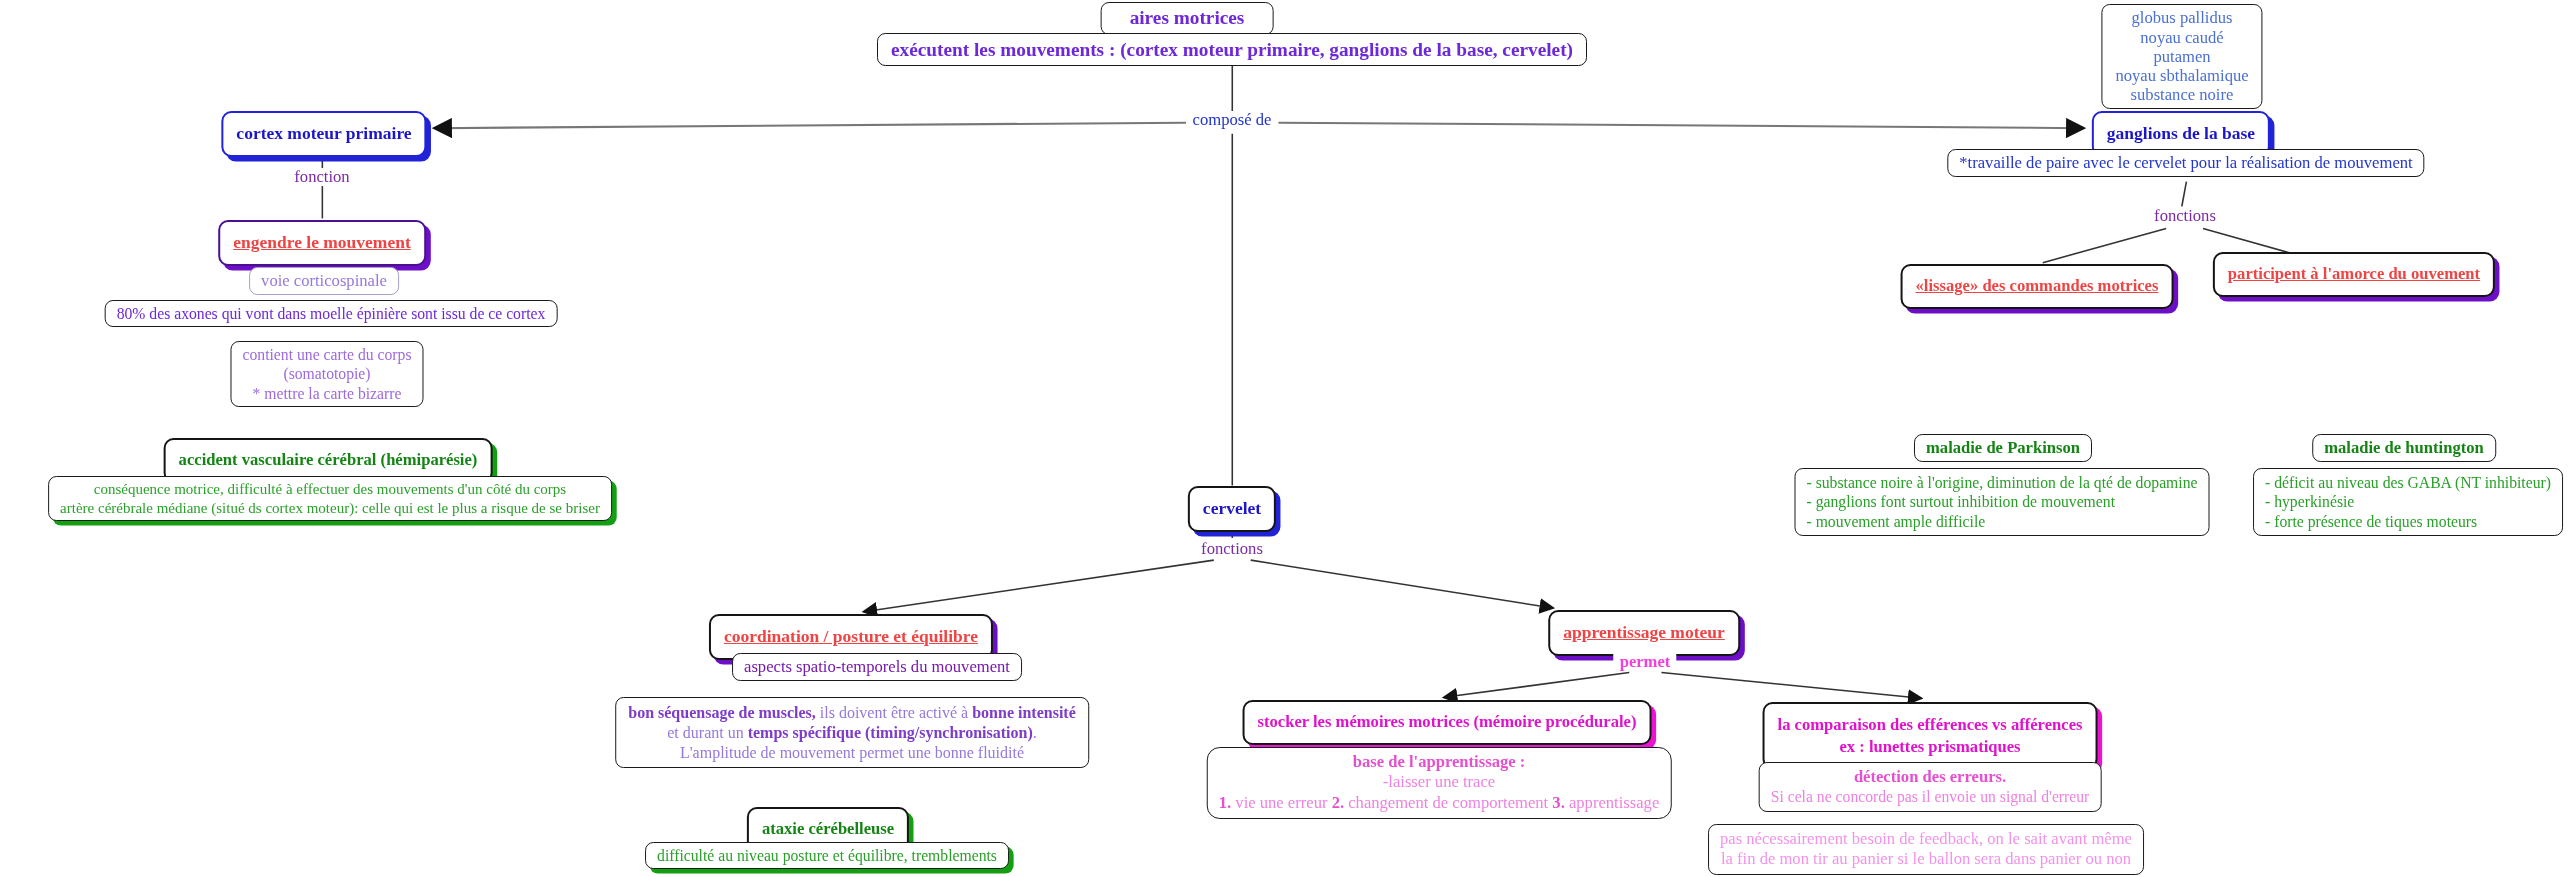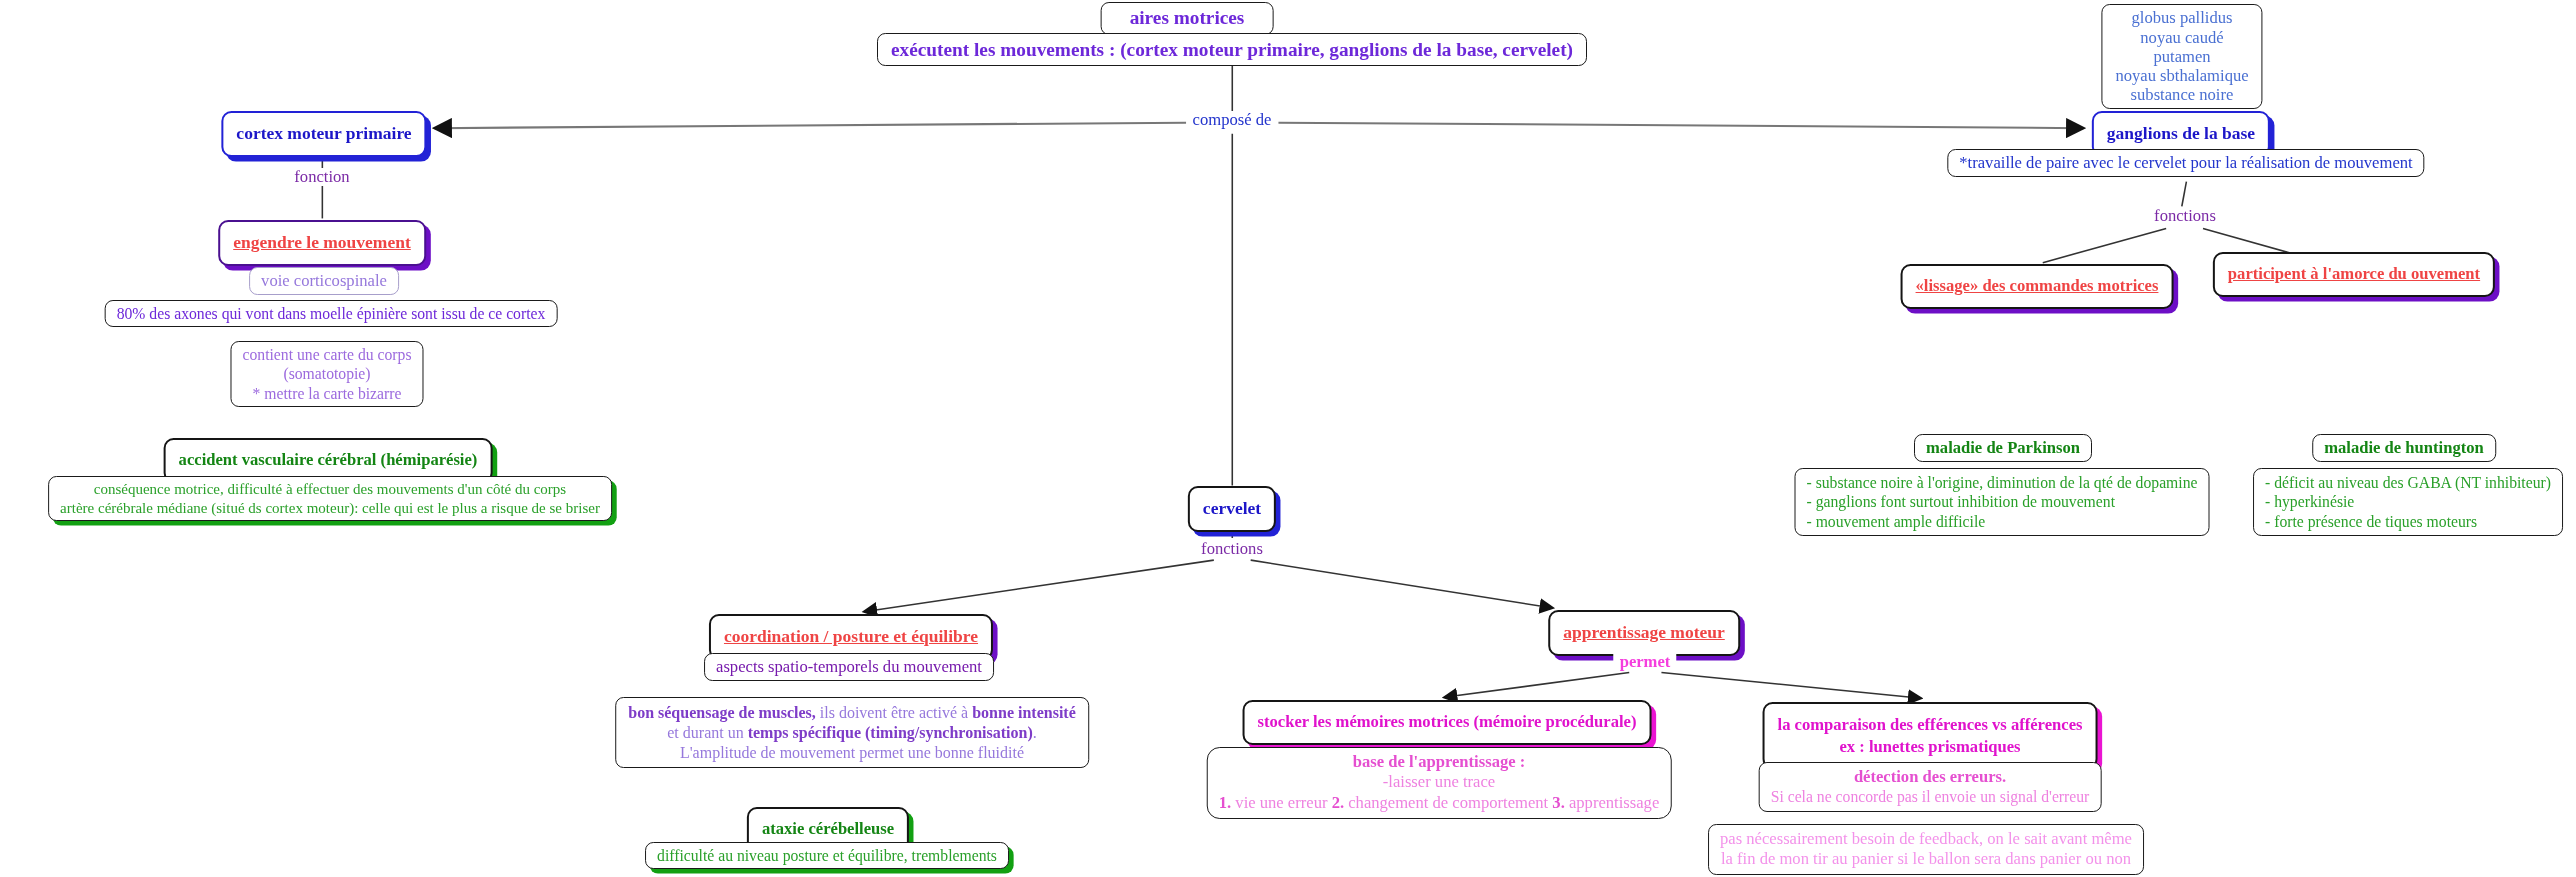--- a/index.html
+++ b/index.html
@@ -24,21 +24,21 @@
               font-size:16.6px;line-height:1.1;}
   .ln{display:block;}
   
   .c-black{color:#6d28d9;}
   .c-blue{color:#1c16c8;}
   .c-bluelist{color:#4a70d2;}
   .c-bluetx{color:#2336cc;}
   .c-bluelbl{color:#2233cc;}
   .c-purple{color:#ef4444;text-decoration:underline;}
   .c-purplelbl{color:#7b2aa6;}
-  .c-purpletx{color:#7619ac;}
+  .c-purpletx{color:#7619ac;margin-left:28px;}
   .c-lav{color:#9678dc;}
   .c-lav2{color:#9c6ade;}
   .c-purpleb{color:#7e3cc8;font-weight:bold;}
   .c-greenb{color:#148514;}
   .c-green{color:#2aa02a;}
   .c-mag{color:#e012cc;}
   .c-permet{color:#f53ede;font-weight:bold;}
   .c-magb{color:#e54fd0;font-weight:bold;}
   .c-pinklight{color:#ee82e0;}
   .c-pinkpale{color:#f392ea;}

